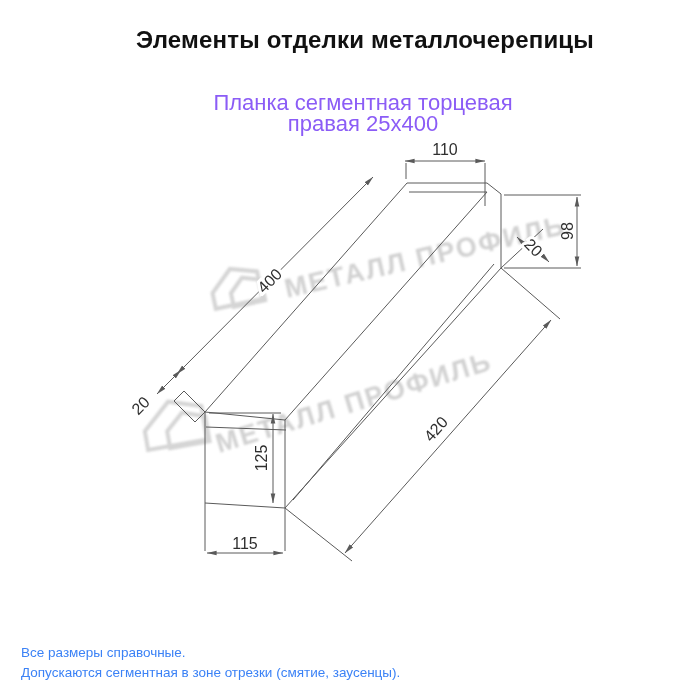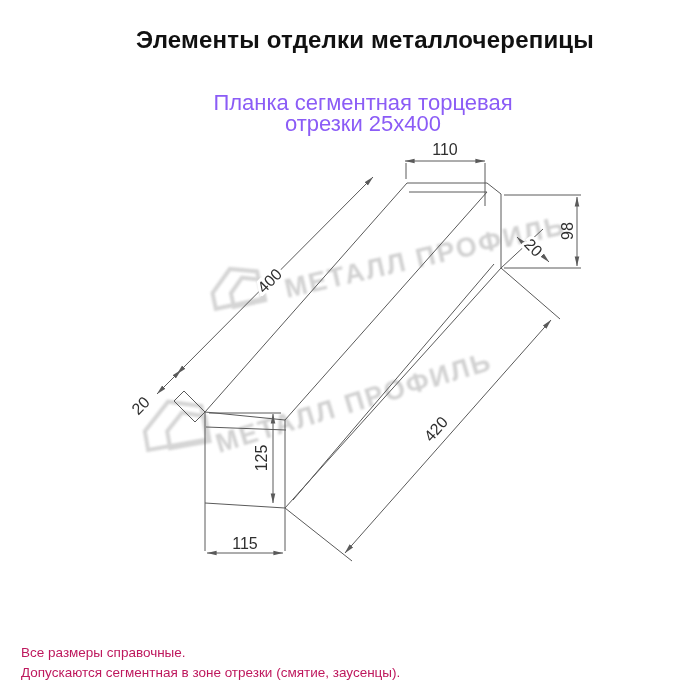--- a/index.html
+++ b/index.html
@@ -2,40 +2,40 @@
 <html><head>
 <meta charset="utf-8">
 <style>
   html,body{margin:0;padding:0;background:#fff;}
   .canvas{position:relative;width:700px;height:688px;background:#ffffff;overflow:hidden;
           font-family:"Liberation Sans", sans-serif;color:#1a1a1a;}
   .title{position:absolute;left:30px;top:26px;width:670px;text-align:center;
          font-size:24px;font-weight:bold;letter-spacing:0.2px;color:#111;}
   .subtitle{position:absolute;left:30px;top:92px;width:666px;text-align:center;
             font-size:22px;line-height:21px;color:#8b5cf6;}
-  .footer{position:absolute;left:21px;top:643px;font-size:13.5px;line-height:19.5px;color:#be185d;}
+  .footer{position:absolute;left:21px;top:643px;font-size:13.5px;line-height:19.5px;color:#3b82f6;}
   svg.drawing{position:absolute;left:0;top:0;}
   .wm{filter:blur(0.8px);opacity:0.75;}
   .wm text{fill:#c2c2c2;font-weight:bold;font-size:27px;letter-spacing:2px;
            font-family:"Liberation Sans", sans-serif;}
   .wm path{stroke:#c7c7c7;fill:none;stroke-width:4;}
   .lines line, .lines path{stroke:#5a5a5a;stroke-width:1;fill:none;}
   .dimtext{font-size:16px;fill:#2f2f2f;font-family:"Liberation Sans", sans-serif;}
   .halo{paint-order:stroke;stroke:#ffffff;stroke-width:6px;}
 </style>
 </head>
 <body>
 
 <div class="canvas">
 
   <div class="title">Элементы отделки металлочерепицы</div>
 
   <div class="subtitle">
     <div>Планка сегментная торцевая</div>
-    <div>отрезки 25х400</div>
+    <div>правая 25х400</div>
   </div>
 
   <svg class="drawing" width="700" height="700" viewBox="0 0 700 700">
 
     <defs>
       <marker id="arr" viewBox="0 0 10 6" refX="9.6" refY="3" markerWidth="10" markerHeight="6" orient="auto-start-reverse">
         <path d="M0,0.7 L10,3 L0,5.3 Z" fill="#5a5a5a"></path>
       </marker>
     </defs>
 

